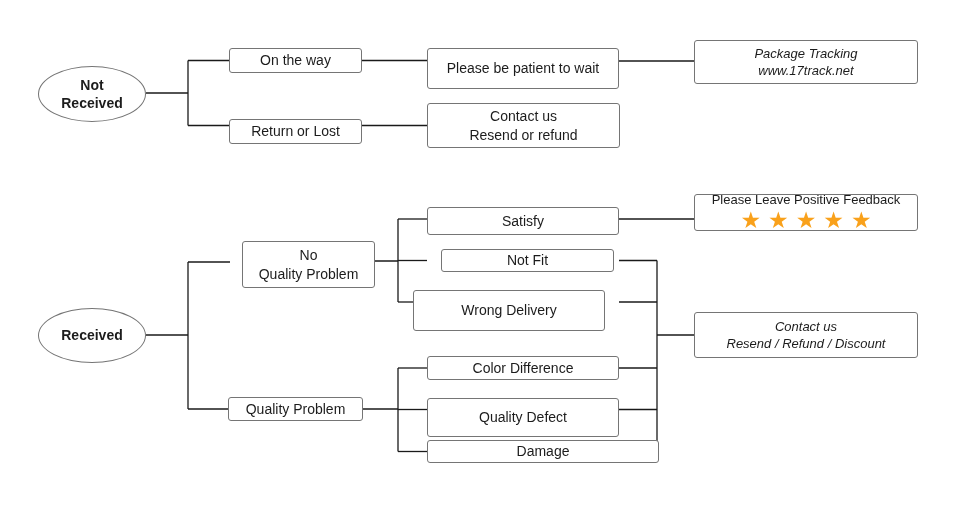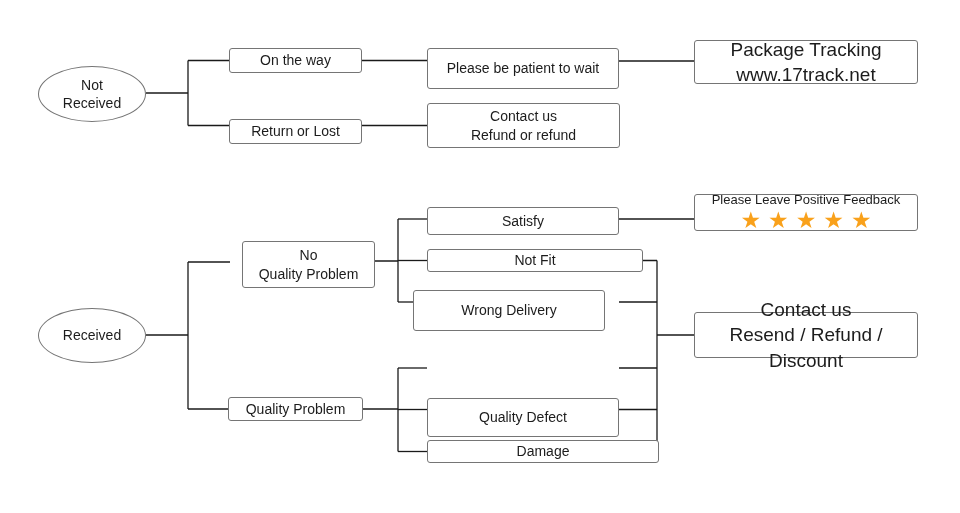--- a/index.html
+++ b/index.html
@@ -7,23 +7,23 @@
     position:relative;width:960px;height:513px;background:#ffffff;overflow:hidden;
     font-family:"Liberation Sans","DejaVu Sans",sans-serif;color:#1a1a1a;
   }
   .wires{position:absolute;left:0;top:0;width:960px;height:513px;}
   .node{
     position:absolute;box-sizing:border-box;background:#ffffff;
     border:1px solid #757575;display:flex;flex-direction:column;
     align-items:center;justify-content:center;text-align:center;
     font-size:14px;line-height:1.32;color:#1c1c1c;
   }
-  .ellipse{border-radius:50%;}
+  .ellipse{border-radius:50%;font-weight:bold;}
   .box{border-radius:3px;}
-  .small{font-size:19px;}
+  .small{font-size:13px;font-style:italic;}
   .fb-title{font-size:13px;line-height:1.15;}
   .stars{
     color:#F9A11B;font-size:23px;line-height:1;letter-spacing:7px;
     text-indent:7px;margin-top:2px;font-family:"DejaVu Sans",sans-serif;
   }
 </style>
 </head>
 <body>
 
 <div class="canvas">
@@ -85,30 +85,33 @@
   </div>
   <div class="node box" style="left:228px;top:397px;width:135px;height:24px">
     <span>Quality Problem</span>
   </div>
 
   <div class="node box" style="left:427px;top:48px;width:192px;height:41px">
     <span>Please be patient to wait</span>
   </div>
   <div class="node box" style="left:427px;top:103px;width:193px;height:45px">
     <span>Contact us</span>
-    <span>Refund or refund</span>
+    <span>Resend or refund</span>
   </div>
   <div class="node box" style="left:427px;top:207px;width:192px;height:28px">
     <span>Satisfy</span>
   </div>
-  <div class="node box" style="left:427px;top:249px;width:216px;height:23px">
+  <div class="node box" style="left:441px;top:249px;width:173px;height:23px">
     <span>Not Fit</span>
   </div>
   <div class="node box" style="left:413px;top:290px;width:192px;height:41px">
     <span>Wrong Delivery</span>
+  </div>
+  <div class="node box" style="left:427px;top:356px;width:192px;height:24px">
+    <span>Color Difference</span>
   </div>
   <div class="node box" style="left:427px;top:398px;width:192px;height:39px">
     <span>Quality Defect</span>
   </div>
   <div class="node box" style="left:427px;top:440px;width:232px;height:23px">
     <span>Damage</span>
   </div>
 
   <div class="node box small" style="left:694px;top:40px;width:224px;height:44px">
     <span>Package Tracking</span>

